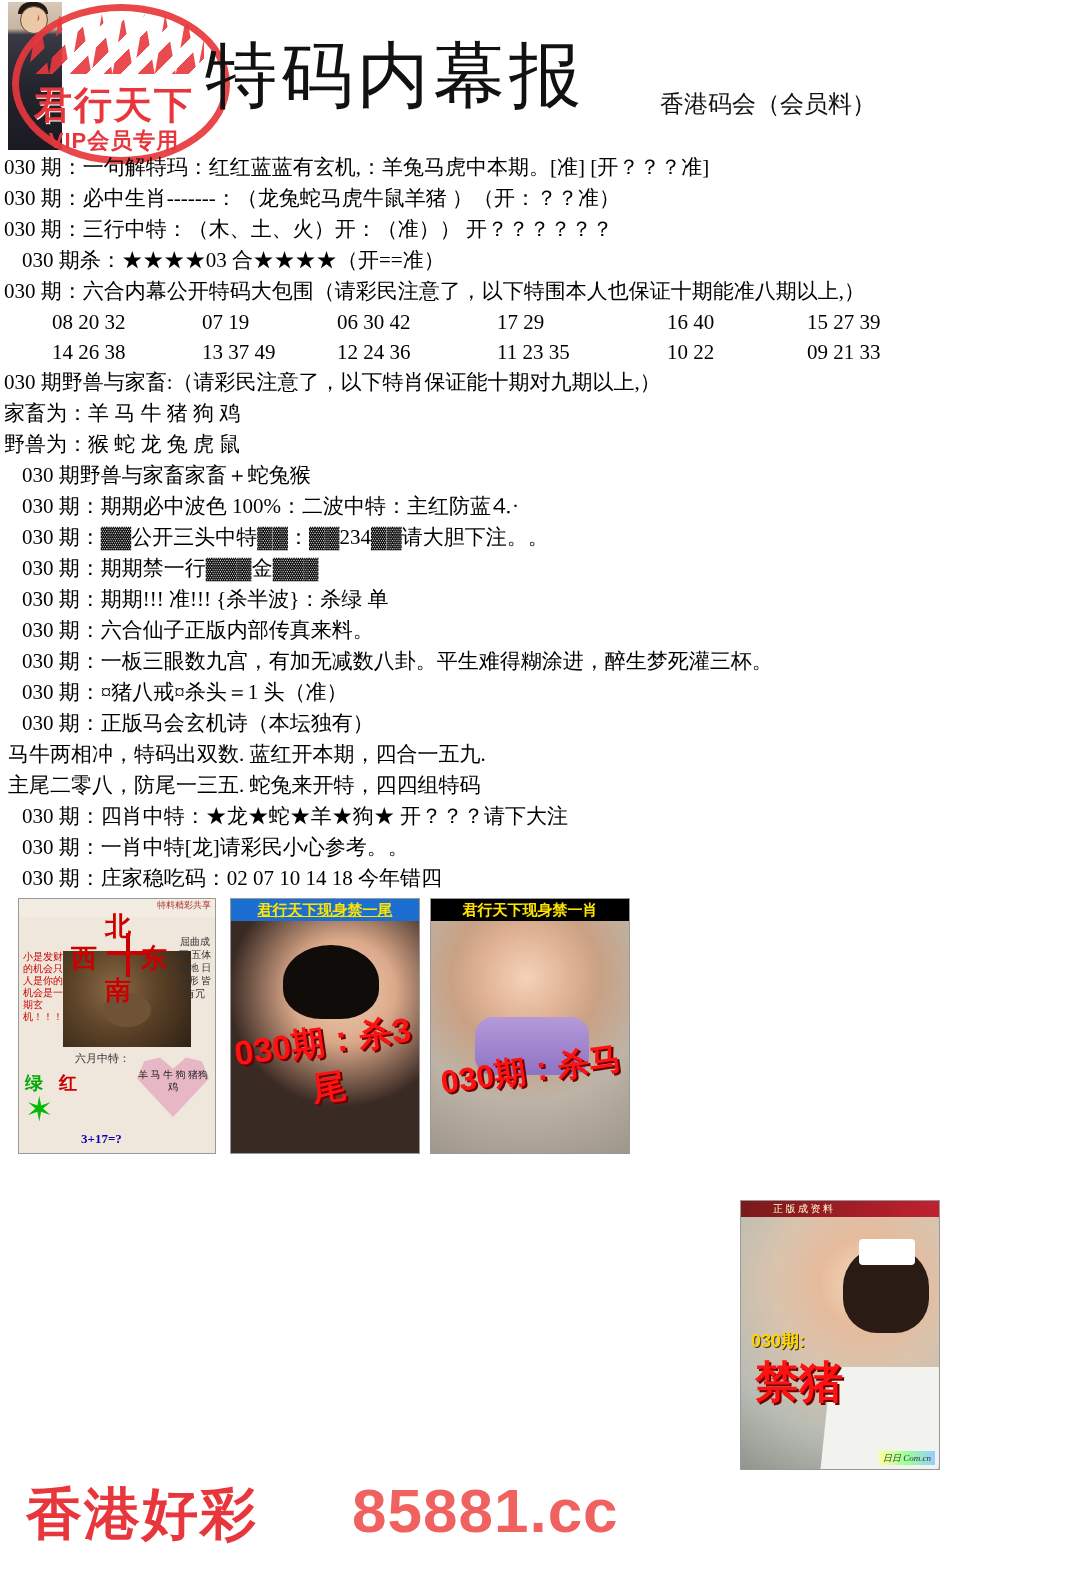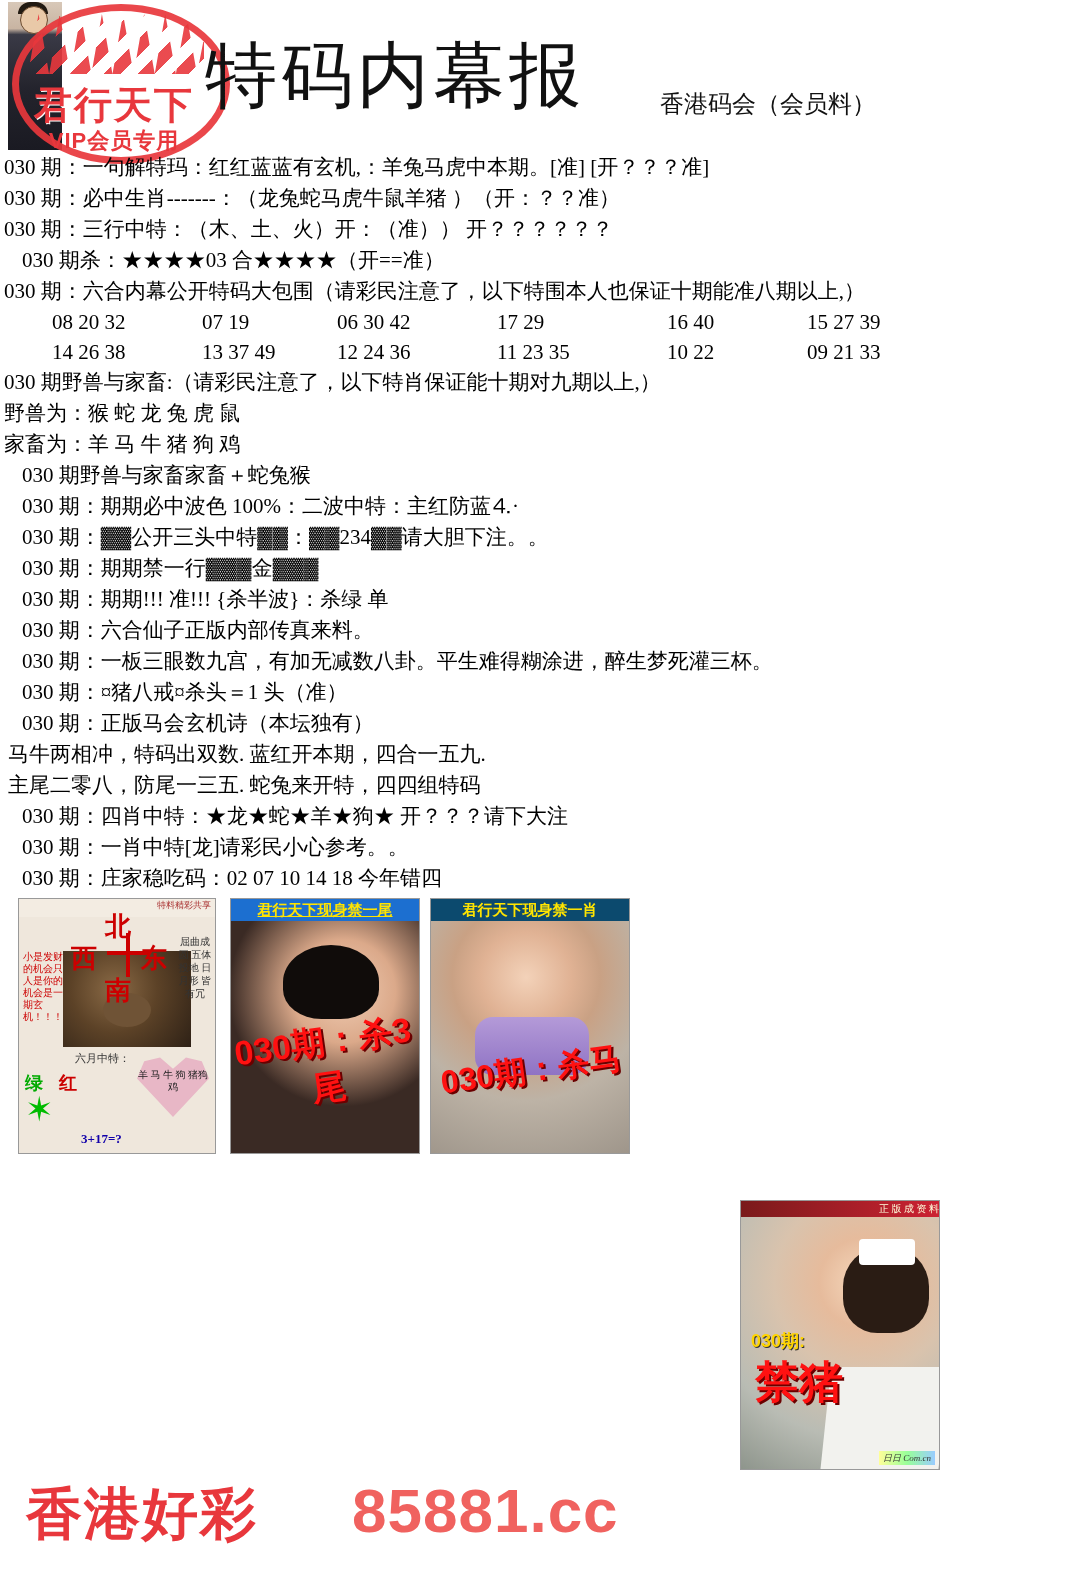--- a/index.html
+++ b/index.html
@@ -105,38 +105,38 @@
     background:
       radial-gradient(circle at 60% 30%,#f0cdb4 0%,#dba98a 26%,#3a2a24 58%),
       linear-gradient(160deg,#4a3630 0%,#241a17 100%);}
   .c2-hair{position:absolute;left:52px;top:24px;width:96px;height:74px;border-radius:50% 50% 40% 40%;background:#100c0a;}
   .c2-over{position:absolute;left:4px;top:120px;width:182px;text-align:center;
     font-size:34px;font-weight:bold;color:#ff1111;
     font-family:"Liberation Sans","DejaVu Sans",sans-serif;
     text-shadow:2px 2px 0 #6a0000;transform:rotate(-8deg);}
 
   .card3{left:412px;width:200px;height:256px;background:#d9cfc4;}
-  .c3-banner{position:absolute;left:0;top:0;width:100%;height:22px;background:#0c4a6e;
+  .c3-banner{position:absolute;left:0;top:0;width:100%;height:22px;background:#000000;
     color:#ffe400;font-size:15px;font-weight:bold;text-align:center;line-height:22px;
     font-family:"Liberation Sans","DejaVu Sans",sans-serif;}
   .c3-photo{position:absolute;left:0;top:22px;width:100%;height:234px;
     background:
       radial-gradient(circle at 48% 24%,#f3d2b9 0%,#e0b294 22%,#c9a184 36%,#bdb3a6 60%,#9e958a 100%);}
   .c3-suit{position:absolute;left:44px;top:96px;width:114px;height:58px;border-radius:18px;
     background:linear-gradient(180deg,#b49ad8,#8f73c4);}
   .c3-over{position:absolute;left:4px;top:150px;width:192px;text-align:center;
     font-size:32px;font-weight:bold;color:#ff1111;
     font-family:"Liberation Sans","DejaVu Sans",sans-serif;
     text-shadow:2px 2px 0 #6a0000;transform:rotate(-8deg);}
 
   
   .card4{position:absolute;left:740px;top:1200px;width:198px;height:268px;
     border:1px solid #999;background:#cfd6cf;overflow:hidden;}
   .c4-top{position:absolute;left:0;top:0;width:100%;height:16px;
-    background:linear-gradient(90deg,#7a1a1a,#c23);color:#ffd;font-size:10px;line-height:16px;text-align:right;}
+    background:linear-gradient(90deg,#7a1a1a,#c23);color:#ffd;font-size:10px;line-height:16px;text-align:left;padding-left:32px;}
   .c4-photo{position:absolute;left:0;top:16px;width:100%;height:252px;
     background:
       radial-gradient(circle at 62% 26%,#f6d8bd 0%,#e6bb9c 20%,#d9c3ad 40%,#b9bcb4 70%,#8e958c 100%);}
   .c4-cap{position:absolute;left:118px;top:22px;width:56px;height:26px;background:#fff;border-radius:4px;}
   .c4-hair{position:absolute;left:102px;top:30px;width:86px;height:86px;border-radius:46% 46% 40% 40%;background:#2a1c14;}
   .c4-coat{position:absolute;left:84px;top:150px;width:118px;height:118px;background:#f2f2ee;transform:skewX(-6deg);}
   .c4-label{position:absolute;left:10px;top:128px;font-size:18px;font-weight:bold;color:#ffd400;
     font-family:"Liberation Sans","DejaVu Sans",sans-serif;text-shadow:1px 1px 0 #333;}
   .c4-over{position:absolute;left:14px;top:152px;font-size:44px;font-weight:bold;color:#ff1111;
     font-family:"Liberation Sans","DejaVu Sans",sans-serif;text-shadow:2px 2px 0 #6a0000;}
@@ -189,22 +189,22 @@
       <div>15 27 39</div>
       <div>14 26 38</div>
       <div>13 37 49</div>
       <div>12 24 36</div>
       <div>11 23 35</div>
       <div>10 22</div>
       <div>09 21 33</div>
     </div>
 
     <div class="ln ind0">030 期野兽与家畜:（请彩民注意了，以下特肖保证能十期对九期以上,）</div>
+    <div class="ln ind0">家畜为：羊 马 牛 猪 狗 鸡</div>
     <div class="ln ind0">野兽为：猴 蛇 龙 兔 虎 鼠</div>
-    <div class="ln ind0">家畜为：羊 马 牛 猪 狗 鸡</div>
     <div class="ln ind1">030 期野兽与家畜家畜＋蛇兔猴</div>
     <div class="ln ind1">030 期：期期必中波色 100%：二波中特：主红防蓝⒋·</div>
     <div class="ln ind1">030 期：▓▓公开三头中特▓▓：▓▓234▓▓请大胆下注。。</div>
     <div class="ln ind1">030 期：期期禁一行▓▓▓金▓▓▓</div>
     <div class="ln ind1">030 期：期期!!! 准!!! {杀半波}：杀绿 单</div>
     <div class="ln ind1">030 期：六合仙子正版内部传真来料。</div>
     <div class="ln ind1">030 期：一板三眼数九宫，有加无减数八卦。平生难得糊涂进，醉生梦死灌三杯。</div>
     <div class="ln ind1">030 期：¤猪八戒¤杀头＝1 头（准）</div>
     <div class="ln ind1">030 期：正版马会玄机诗（本坛独有）</div>
     <div class="ln ind2">马牛两相冲，特码出双数. 蓝红开本期，四合一五九.</div>

